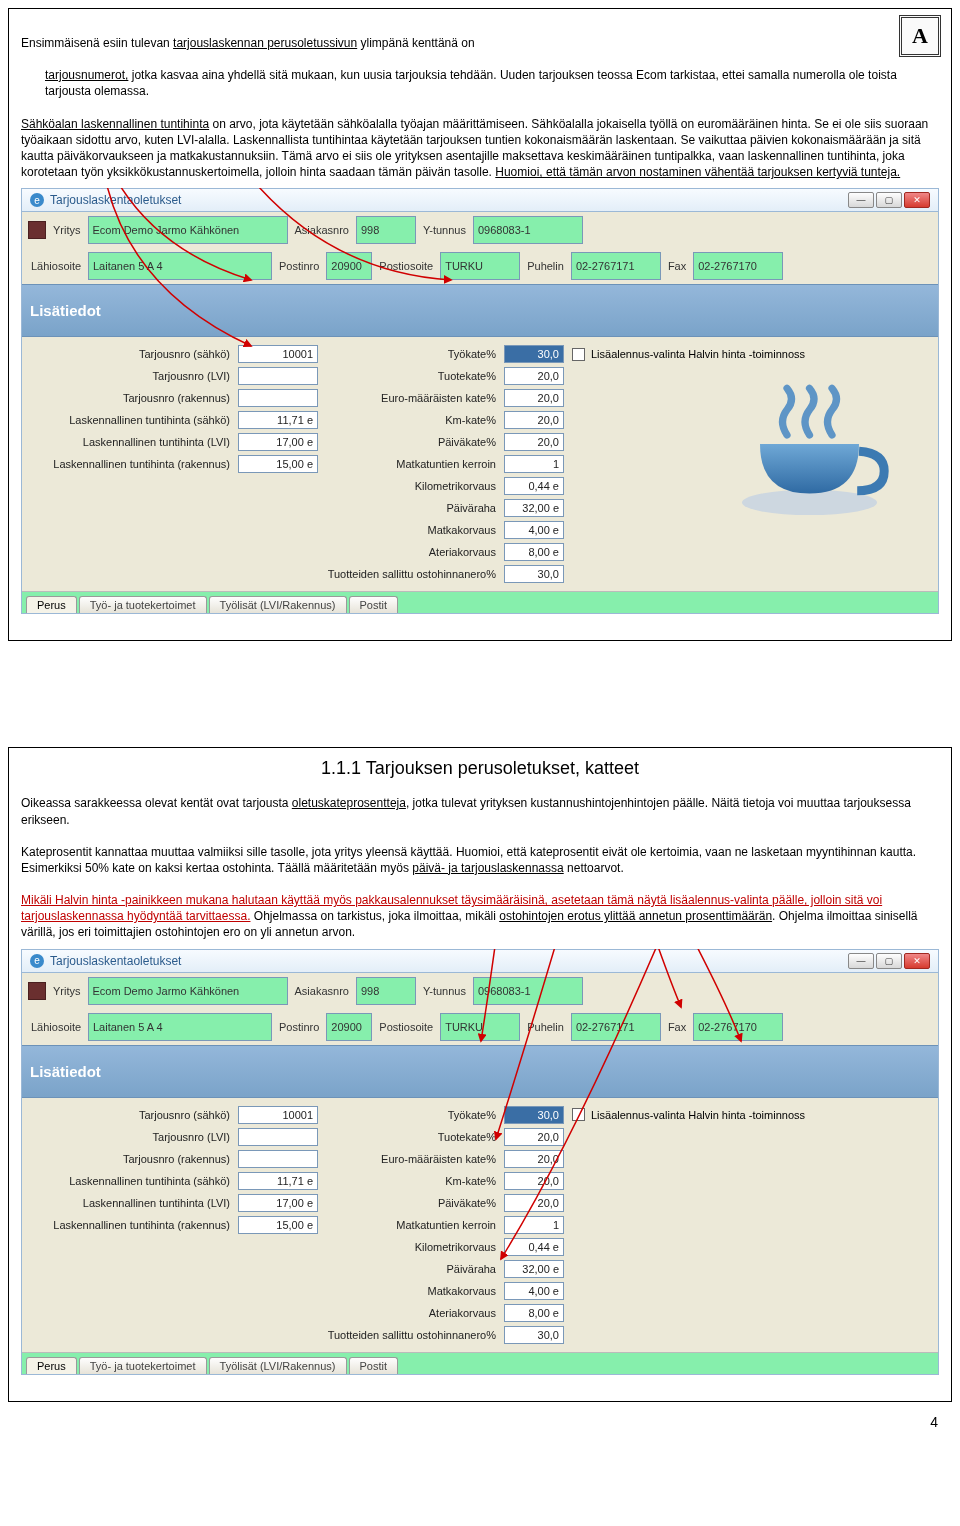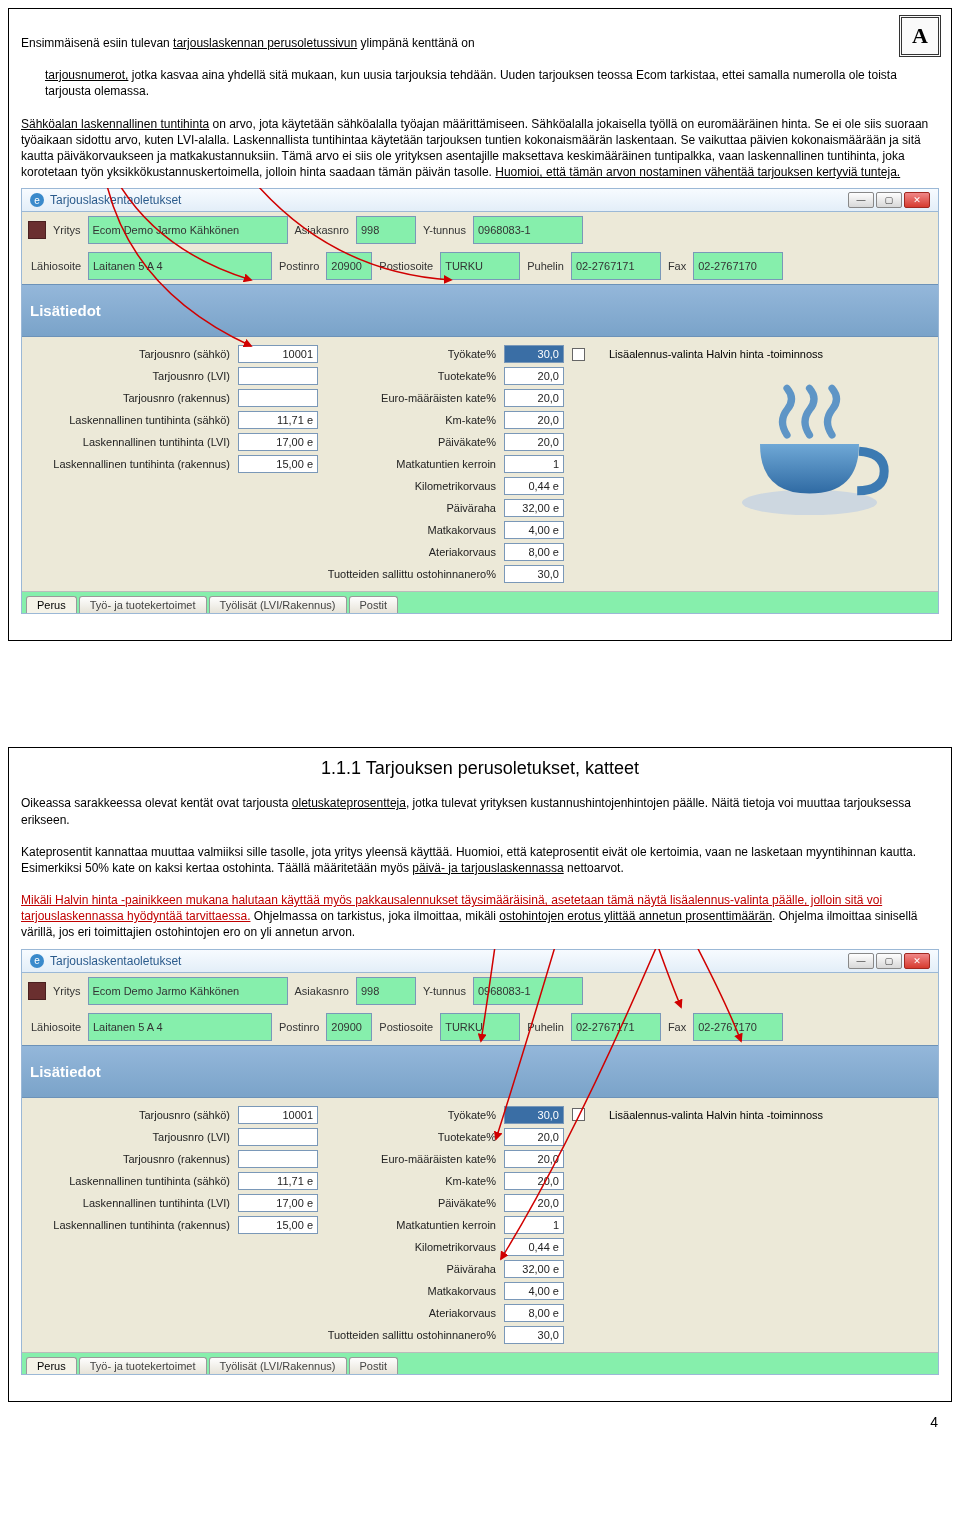--- a/index.html
+++ b/index.html
@@ -84,21 +84,21 @@
     align-items: center;
     position: relative;
   }
   .fg-label { text-align: right; color: #222; }
   .fg-input {
     background: #fff; border: 1px solid #7a98b8; height: 18px;
     display: flex; align-items: center; justify-content: flex-end;
     padding: 0 4px; color: #222;
   }
   .fg-input.sel { background: #3a6ea5; color: #fff; }
-  .chk-row { display: flex; align-items: center; gap: 24px; font-size: 11px; }
+  .chk-row { display: flex; align-items: center; gap: 6px; font-size: 11px; }
   .chk-box { width: 13px; height: 13px; border: 1px solid #666; background: #fff; }
 
   .coffee {
     position: absolute; right: 24px; top: 36px;
     width: 200px; height: 160px; display: flex; align-items: center; justify-content: center;
   }
   .coffee svg { width: 180px; height: 150px; }
 
   .tabs-row {
     display: flex; gap: 0; padding: 0 4px; background: #86efac;

